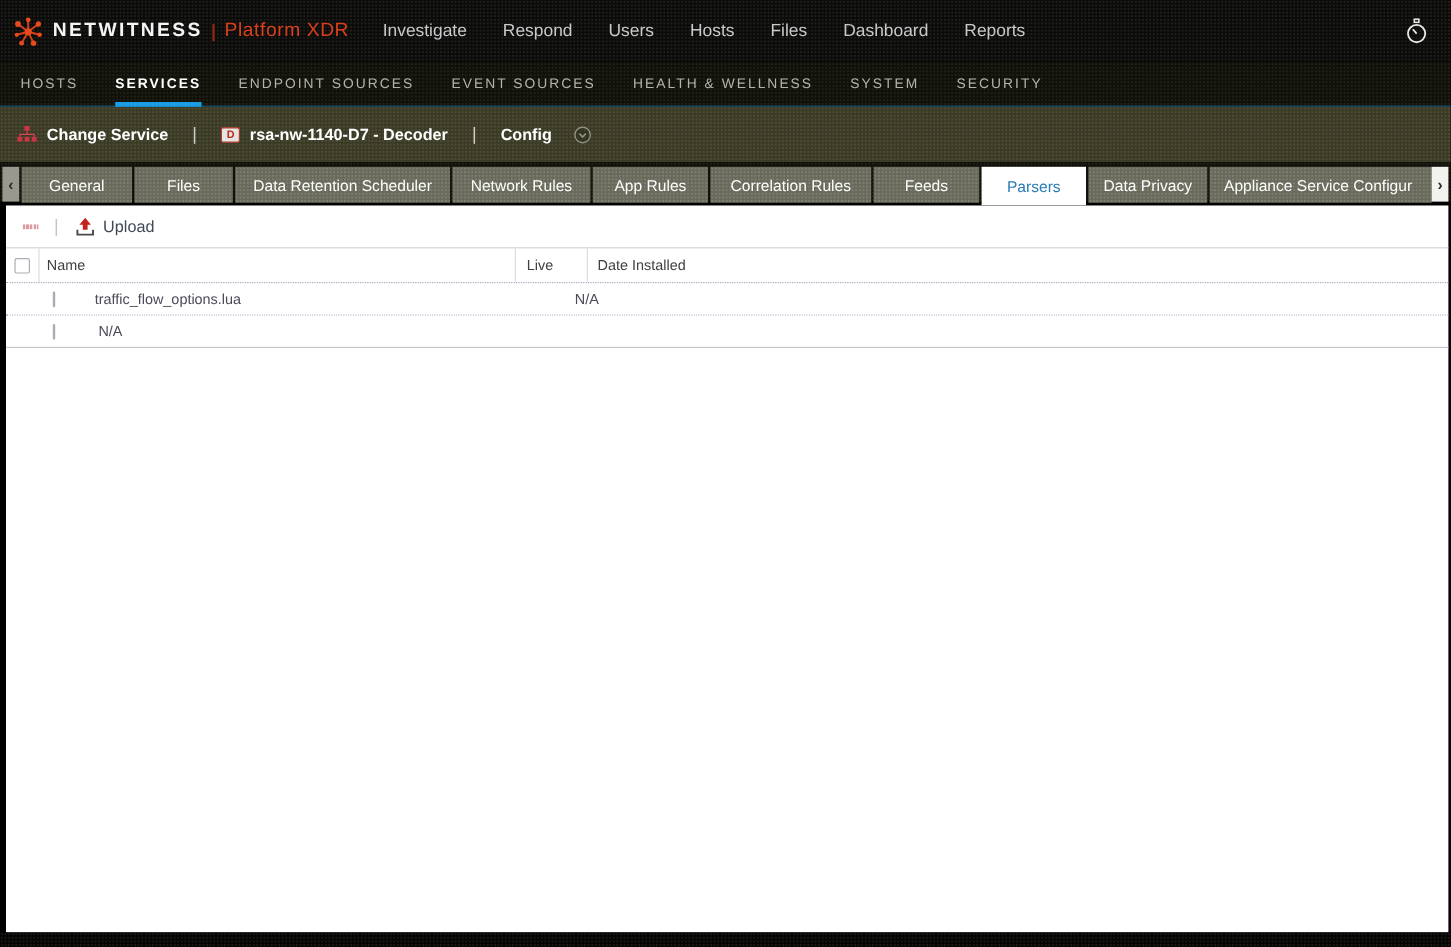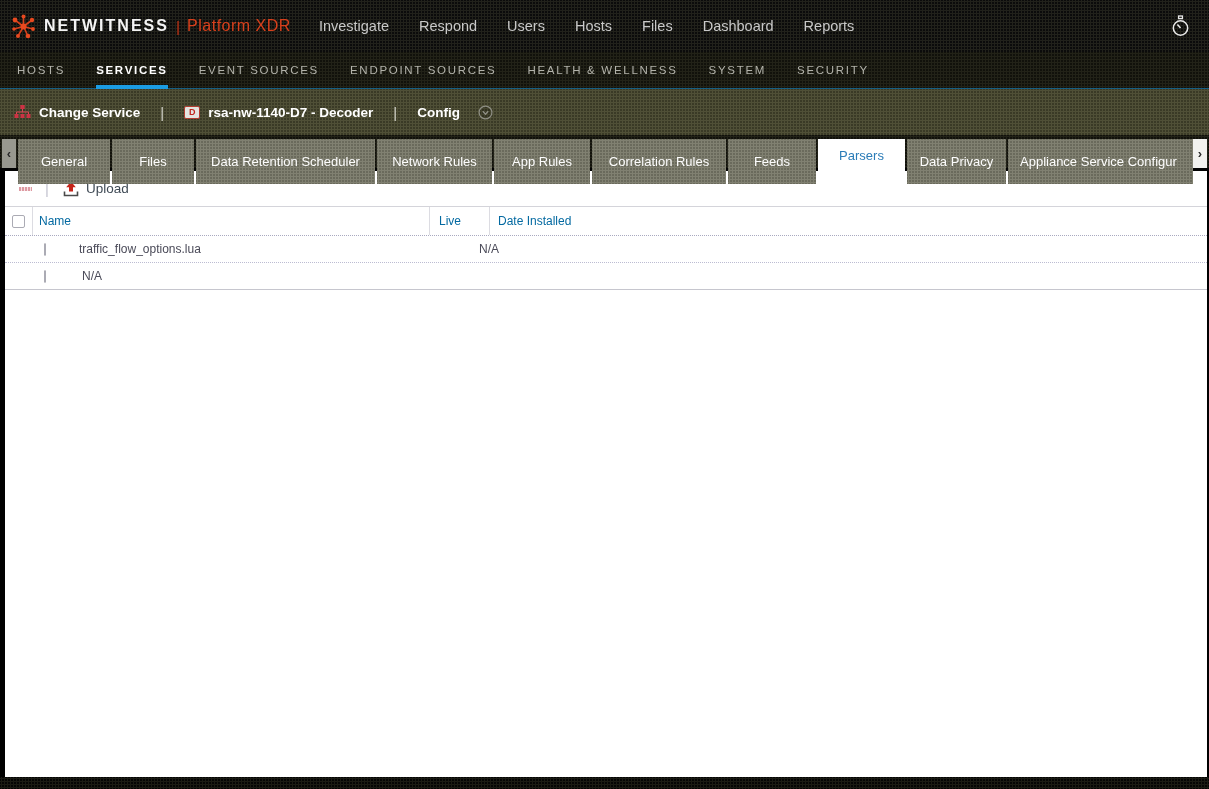--- a/index.html
+++ b/index.html
@@ -49,40 +49,40 @@
                display:flex; align-items:center; justify-content:center; }
   .cfg-chevron { margin-left:10px; display:flex; align-items:center; }
 
   
   .tab-bar { height:36px; border-bottom:3px solid #020202; display:flex;
              align-items:flex-start; gap:2px; padding:4px 0 0 2px; overflow:visible; position:relative; }
   .scroll-btn { flex:0 0 14px; height:29px; display:flex; align-items:center;
                 justify-content:center; color:#2a2a2a; font-size:13px; font-weight:bold; cursor:pointer; }
   .scroll-left  { background:#98988f; }
   .scroll-right { background:#f2f2ef; position:absolute; right:2px; top:4px; width:14px; }
-  .tab { height:45px; display:flex; align-items:center; justify-content:center;
+  .tab { height:30px; display:flex; align-items:center; justify-content:center;
          color:#fdfdfd; font-size:13px; cursor:pointer; overflow:hidden; white-space:nowrap; }
   .tab.active { background:#ffffff; color:#2b7cb8; height:32px; position:relative; z-index:2; }
   .t0{flex:0 0 92px}.t1{flex:0 0 82px}.t2{flex:0 0 179px}.t3{flex:0 0 115px}
   .t4{flex:0 0 96px}.t5{flex:0 0 134px}.t6{flex:0 0 88px}.t7{flex:0 0 87px}
   .t8{flex:0 0 99px}.t9{flex:0 0 185px; justify-content:flex-start; padding-left:12px;}
 
   
   .content { height:606px; margin:0 2px 0 5px; background:#fff; }
   .toolbar { height:36px; display:flex; align-items:center; padding-left:14px;
              border-bottom:1px solid #d4d4da; }
   .minus-btn { width:13px; height:4px; cursor:pointer;
                background:repeating-linear-gradient(90deg,#dd9aa2 0 2px,#f7e4e6 2px 3px); }
   .tb-sep { color:#c3c3cf; font-size:15px; margin:0 14px 0 13px; }
   .upload-btn { display:flex; align-items:center; gap:7px; cursor:pointer;justify-content:space-between; }
   .upload-label { color:#3f4a55; font-size:13.5px; }
 
   .grid-head { display:grid; grid-template-columns:28px 397px 60px 1fr; height:29px;
                border-bottom:1px dotted #a9a9c0; }
-  .grid-head > div { display:flex; align-items:center; font-size:12px; color:#0369a1;
+  .grid-head > div { display:flex; align-items:center; font-size:12px; color:#404040;
                border-right:1px solid #dcdce2; }
   .grid-head > div:last-child { border-right:none; }
   .h-name { padding-left:6px; } .h-live { padding-left:9px; } .h-date { padding-left:8px; }
   .h-cb { justify-content:center; }
 
   .grid-row { display:grid; grid-template-columns:28px 397px 60px 1fr; height:27px;
               border-bottom:1px dotted #bcbcd2; cursor:pointer; }
   .grid-row:last-of-type { border-bottom:1px solid #c6c6ce; }
   .grid-row > div { display:flex; align-items:center; font-size:12px; color:#4a4a58;margin-left:40px; }
   .c-cb { justify-content:center; }
@@ -143,22 +143,22 @@
         <circle cx="9.5" cy="13" r="7.2" fill="none" stroke="#e8e8e8" stroke-width="1.5"></circle>
         <line x1="9.5" y1="13" x2="6.4" y2="9.4" stroke="#e8e8e8" stroke-width="1.5"></line>
       </svg>
     </span>
   </div>
 </div>
 
 <div class="admin-nav tex-darker">
   <span class="admin-item">HOSTS</span>
   <span class="admin-item active">SERVICES</span>
+  <span class="admin-item">ENDPOINT SOURCES</span>
   <span class="admin-item">EVENT SOURCES</span>
-  <span class="admin-item">ENDPOINT SOURCES</span>
   <span class="admin-item">HEALTH &amp; WELLNESS</span>
   <span class="admin-item">SYSTEM</span>
   <span class="admin-item">SECURITY</span>
 </div>
 
 <div class="crumb-bar tex-olive">
   <div class="crumb">
     <span style="display:flex;">
       <svg width="17" height="16" viewBox="0 0 17 16">
         <g stroke="#d45" stroke-width="1">

